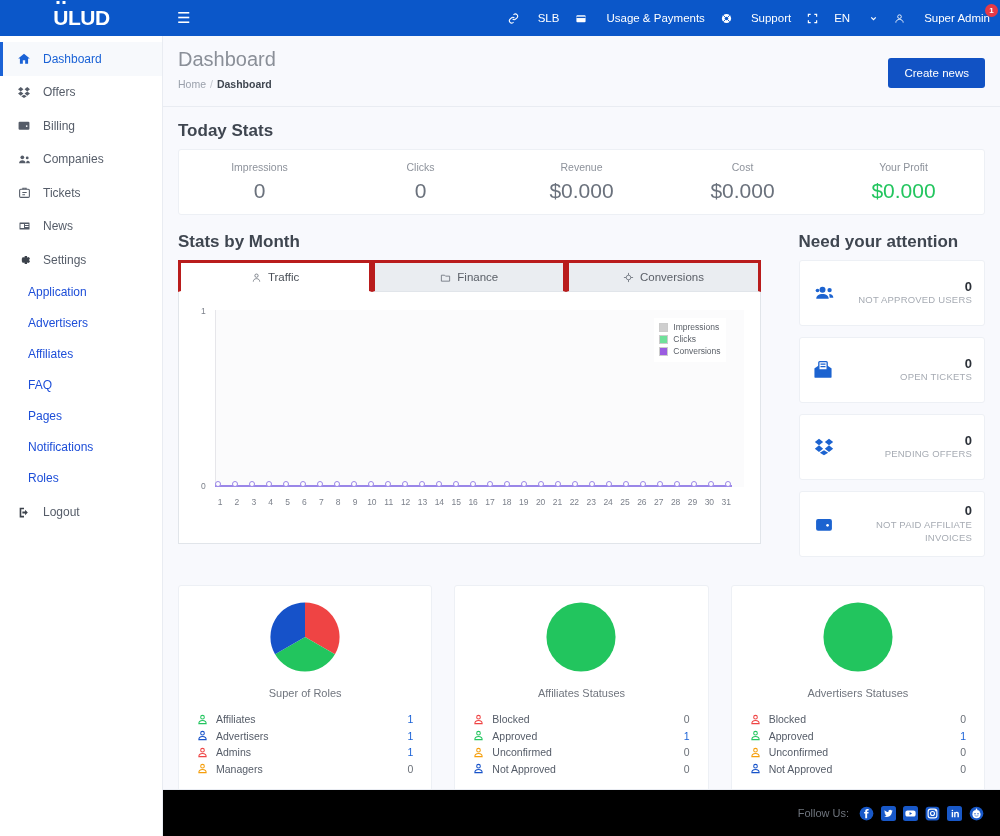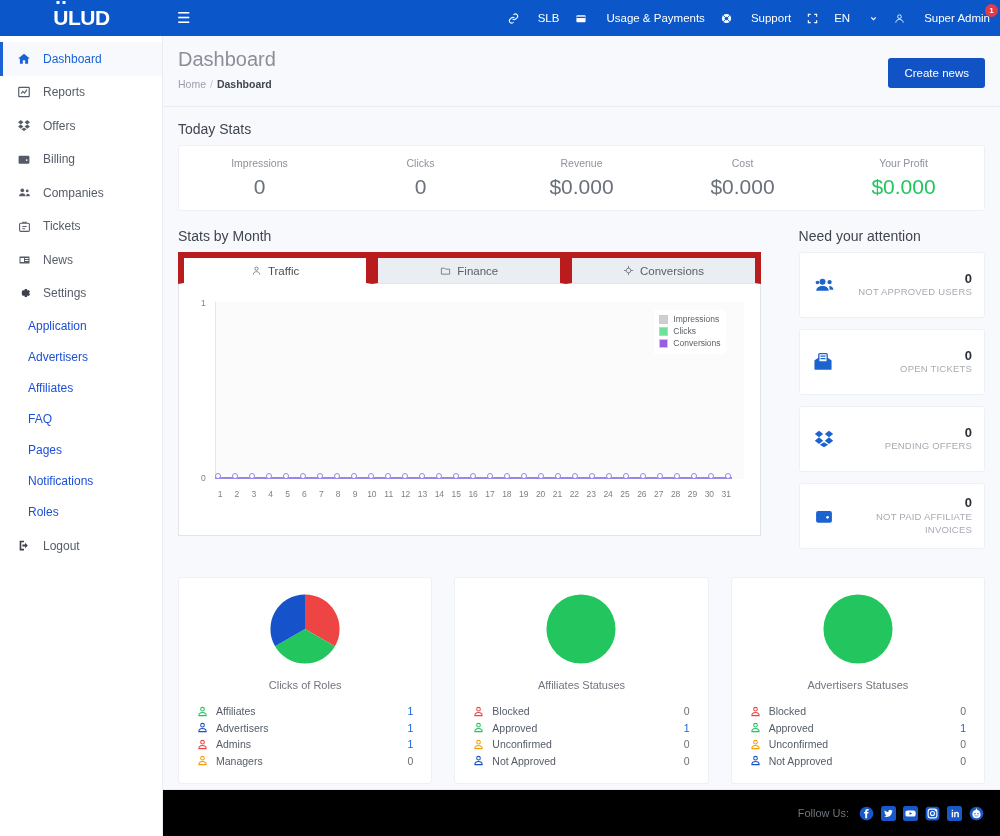--- a/index.html
+++ b/index.html
@@ -54,39 +54,39 @@
   .breadcrumb .crumb-cur { color: #3f4650; font-weight: bold; }
   .breadcrumb .sep { margin: 0 4px; color: #c0c5cd; }
   .btn-primary {
     position: absolute; right: 15px; top: 22px; background: #1152c4; color: #fff;
     border: none; font-size: 11.5px; padding: 9px 16px; border-radius: 3px; cursor: pointer;
     font-family: "Liberation Sans", sans-serif;
   }
 
   
   .main { position: absolute; top: 107px; left: 163px; width: 837px; height: 682px; padding: 14px 15px 0 15px; }
-  .sec-title { font-size: 14px; font-weight: normal; color: #3f4650; margin-bottom: 8px; }
+  .sec-title { font-size: 17px; font-weight: bold; color: #3f4650; margin-bottom: 8px; }
 
   .card { background: #fff; border: 1px solid #edf0f5; border-radius: 3px; }
 
   
   .stats-row { display: flex; height: 66px; align-items: center; }
   .stat-cell { flex: 1; text-align: center; }
   .stat-label { font-size: 10.5px; color: #8d929b; margin-bottom: 6px; }
   .stat-value { font-size: 21px; color: #6a717c; font-weight: normal; }
   .stat-value.profit { color: #22c55e; }
 
   
   .mid { display: flex; gap: 38px; margin-top: 17px; }
   .chart-col { width: 600px; }
   .tabs { display: flex; height: 32px; }
   .tab {
     flex: 1; display: flex; align-items: center; justify-content: center; gap: 6px;
     font-size: 11.5px; color: #5b6068; background: #eaedf1;
-    border: 6px solid #b91c1c; border-bottom: 1px solid #e1e5ea; cursor: pointer;
+    border: 3px solid #b91c1c; border-bottom: 1px solid #e1e5ea; cursor: pointer;
   }
   .tab.active { background: #fff; border-bottom-color: #fff; color: #4a5058; }
   .chart-body { background: #fff; border: 1px solid #e1e5ea; border-top: none; height: 252px; position: relative; }
   .plot { position: absolute; left: 22px; top: 18px; right: 16px; bottom: 38px; }
   .plot-area { position: absolute; left: 14px; top: 0; right: 0; bottom: 18px; background: #fbfbfc; border-left: 1px solid #e6e6ea; }
   .ytick { position: absolute; left: 0; font-size: 8.5px; color: #7c818b; }
   .ytick.y1 { top: -4px; }
   .ytick.y0 { bottom: 14px; }
   .series-line { position: absolute; left: 14px; right: 12px; bottom: 18px; height: 2px; background: #9a86e8; }
   .dots-row { position: absolute; left: 14px; right: 12px; bottom: 14px; height: 10px; display: flex; justify-content: space-between; }
@@ -190,29 +190,20 @@
   </div>
 
   <div class="sidebar">
     <div class="nav-item active">
       <span class="ico">
           <svg width="14" height="14" viewBox="0 0 24 24" fill="#1a62d6">
             <path d="M12 3L2 11h3v9h5v-6h4v6h5v-9h3z"></path>
           </svg>
         </span>
       <span>Dashboard</span>
-    </div>
-    <div class="nav-item">
-      <span class="ico">
-          <svg width="14" height="14" viewBox="0 0 24 24" fill="none" stroke="#555c68" stroke-width="2">
-            <rect x="3" y="4" width="18" height="16" rx="1"></rect>
-            <path d="M7 15l3-4 3 3 4-6"></path>
-          </svg>
-        </span>
-      <span>Reports</span>
     </div>
     <div class="nav-item">
       <span class="ico">
           <svg width="14" height="13" viewBox="0 0 24 24" fill="#555c68">
             <path d="M6 2L1 6l5 4 5-4zM18 2l-5 4 5 4 5-4zM1 14l5-4 5 4-5 4zM18 10l5 4-5 4-5-4zM7 19l5-3 5 3-5 3z"></path>
           </svg>
         </span>
       <span>Offers</span>
     </div>
     <div class="nav-item">
@@ -504,21 +495,21 @@
     <div class="pies">
 
       <div class="card pie-card">
         <div class="pie-wrap">
           <svg width="72" height="72" viewBox="0 0 100 100">
             <path d="M50 50 L50 2 A48 48 0 0 1 91.6 74 Z" fill="#ef4444"></path>
             <path d="M50 50 L91.6 74 A48 48 0 0 1 8.4 74 Z" fill="#22c55e"></path>
             <path d="M50 50 L8.4 74 A48 48 0 0 1 50 2 Z" fill="#1652c9"></path>
           </svg>
         </div>
-        <div class="pie-title">Clicks of Roles</div>
+        <div class="pie-title">Super of Roles</div>
         <div class="pie-legend">
           <div class="pl-row">
             <span class="pl-ico">
                 <svg width="11" height="11" viewBox="0 0 24 24" fill="none" stroke="#22c55e" stroke-width="2.2">
                   <circle cx="12" cy="7" r="4"></circle>
                   <path d="M4 21c0-4.4 3.6-7 8-7s8 2.6 8 7z"></path>
                 </svg>
               </span>
             <span class="pl-name">Affiliates</span>
             <span class="pl-val link">1</span>

